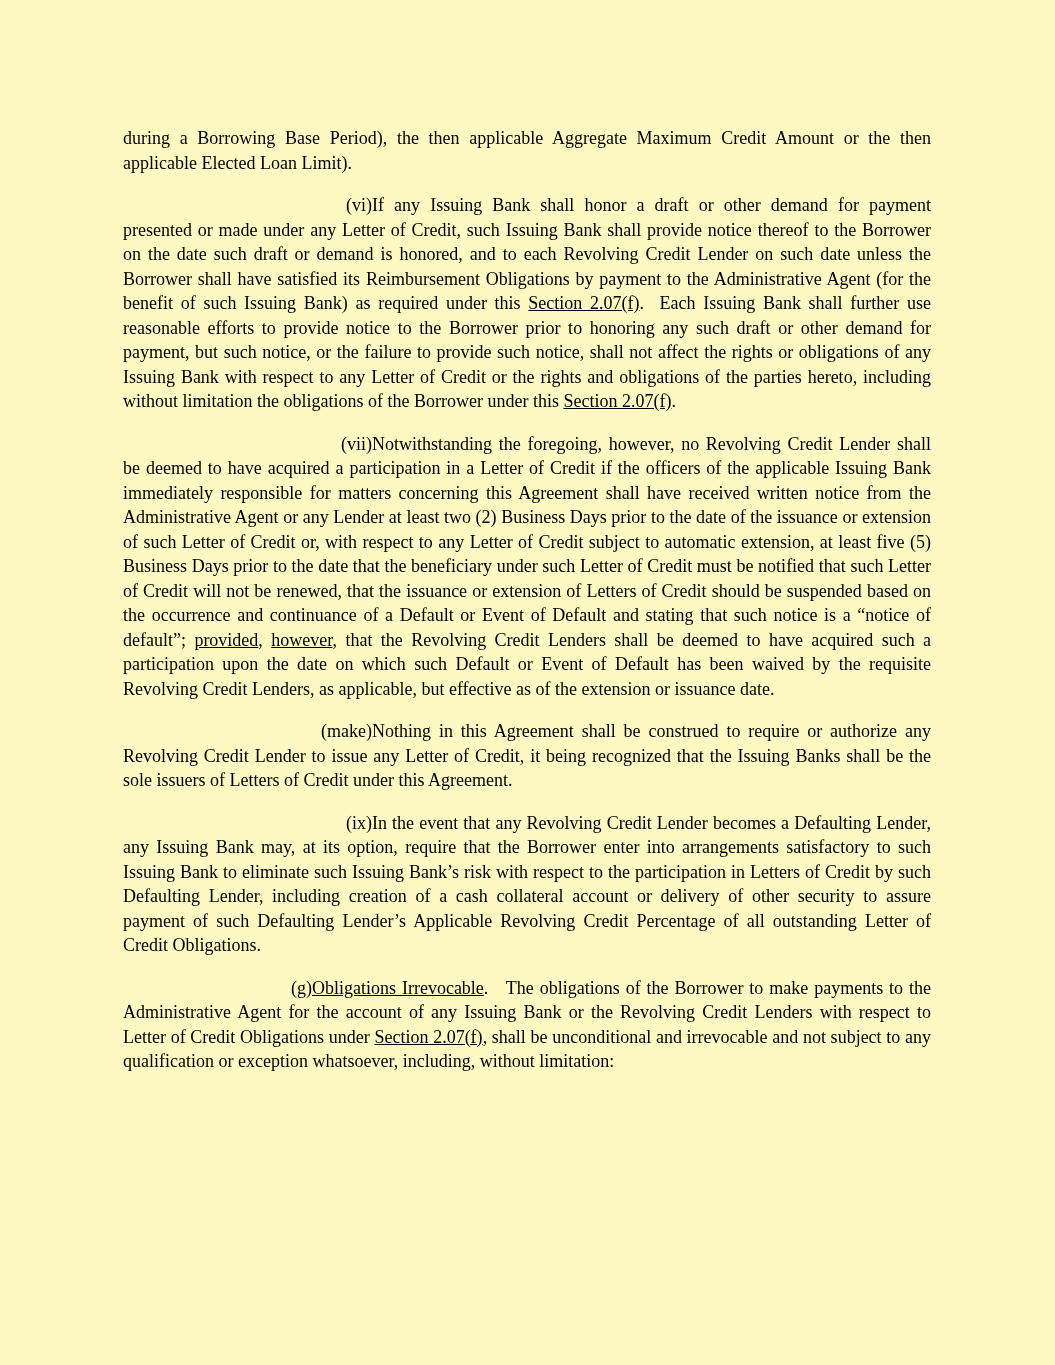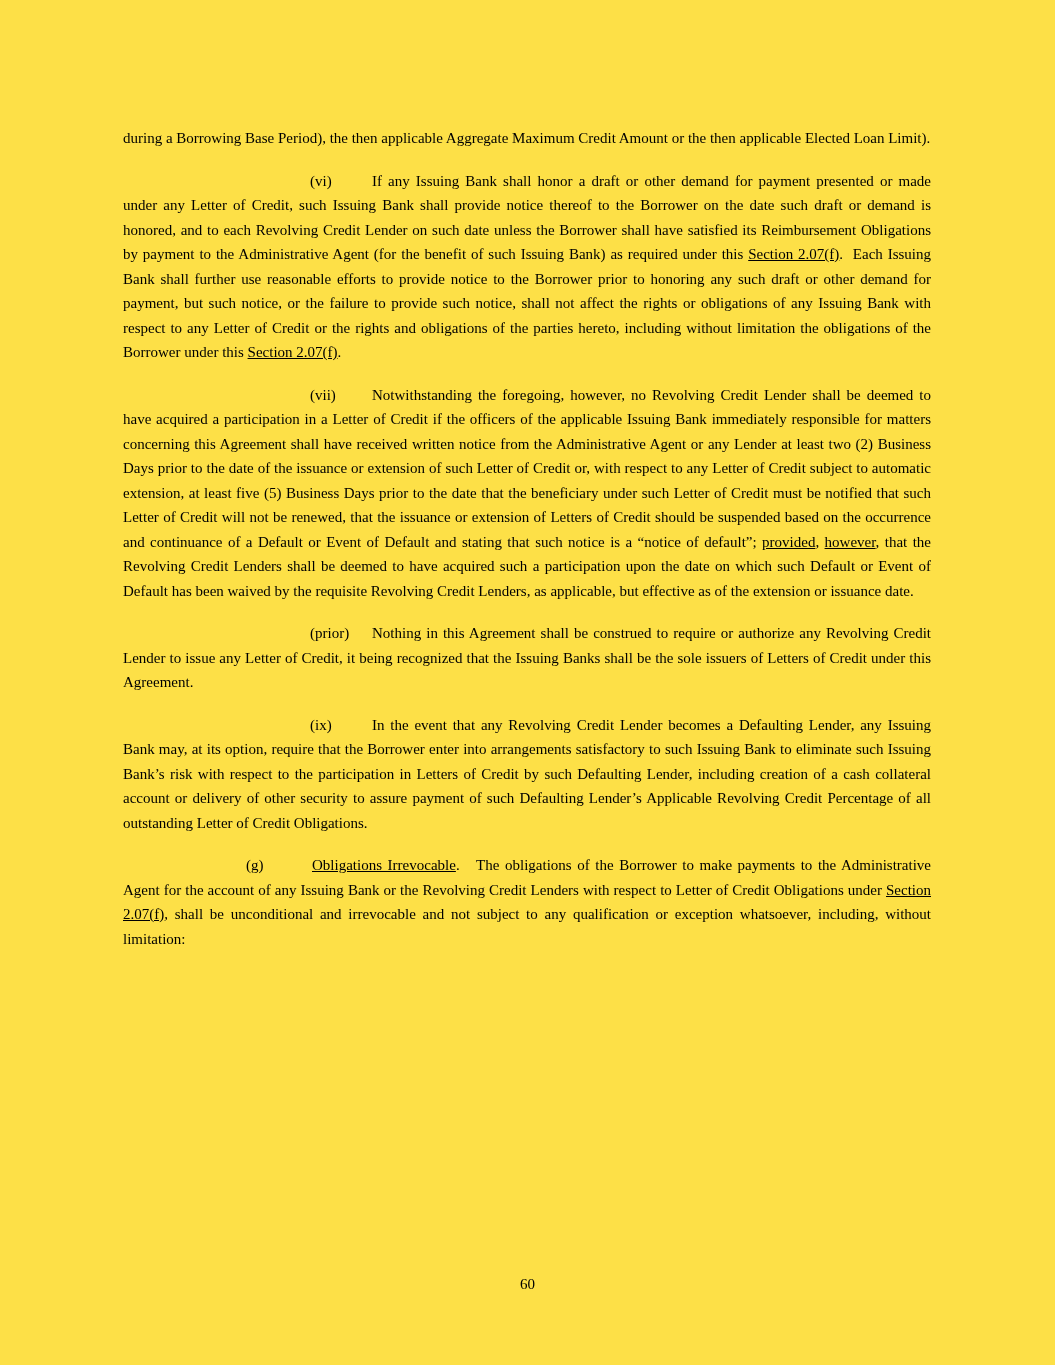--- a/index.html
+++ b/index.html
@@ -4,42 +4,42 @@
 <style>
   html, body {
     margin: 0;
     padding: 0;
     background: #ffffff;
   }
   .page {
     position: relative;
     width: 1055px;
     height: 1365px;
-    background: #fde047;
+    background: #fef9c3;
     color: #000000;
     font-family: "Liberation Serif", serif;
-    font-size: 15px;
+    font-size: 18px;
     line-height: 24.5px;
     overflow: hidden;
   }
   .content {
     position: absolute;
     left: 123px;
     top: 126px;
     width: 808px;
   }
   .para {
     margin: 0 0 18px 0;
     text-align: justify;
   }
   .para:last-child { margin-bottom: 4px; }
   .para-label {
     display: inline-block;
     box-sizing: border-box;
-    text-align: left;
+    text-align: right;
   }
   
   .para.clause .para-label {
     width: 249px;
     padding-left: 187px;
   }
   
   .para.section .para-label {
     width: 189px;
     padding-left: 123px;
@@ -54,18 +54,17 @@
   }
 </style>
 </head>
 <body>
 
 <div class="page">
   <div class="content">
       <p class="para continuation"><span>during a Borrowing Base Period), the then applicable Aggregate Maximum Credit Amount or the then applicable Elected Loan Limit).</span></p>
       <p class="para clause"><span class="para-label">(vi)</span><span>If any Issuing Bank shall honor a draft or other demand for payment presented or made under any Letter of Credit, such Issuing Bank shall provide notice thereof to the Borrower on the date such draft or demand is honored, and to each Revolving Credit Lender on such date unless the Borrower shall have satisfied its Reimbursement Obligations by payment to the Administrative Agent (for the benefit of such Issuing Bank) as required under this </span><span class="u">Section 2.07(f)</span><span>.&nbsp; Each Issuing Bank shall further use reasonable efforts to provide notice to the Borrower prior to honoring any such draft or other demand for payment, but such notice, or the failure to provide such notice, shall not affect the rights or obligations of any Issuing Bank with respect to any Letter of Credit or the rights and obligations of the parties hereto, including without limitation the obligations of the Borrower under this </span><span class="u">Section 2.07(f)</span><span>.</span></p>
       <p class="para clause"><span class="para-label">(vii)</span><span>Notwithstanding the foregoing, however, no Revolving Credit Lender shall be deemed to have acquired a participation in a Letter of Credit if the officers of the applicable Issuing Bank immediately responsible for matters concerning this Agreement shall have received written notice from the Administrative Agent or any Lender at least two (2) Business Days prior to the date of the issuance or extension of such Letter of Credit or, with respect to any Letter of Credit subject to automatic extension, at least five (5) Business Days prior to the date that the beneficiary under such Letter of Credit must be notified that such Letter of Credit will not be renewed, that the issuance or extension of Letters of Credit should be suspended based on the occurrence and continuance of a Default or Event of Default and stating that such notice is a “notice of default”; </span><span class="u">provided</span><span>, </span><span class="u">however</span><span>, that the Revolving Credit Lenders shall be deemed to have acquired such a participation upon the date on which such Default or Event of Default has been waived by the requisite Revolving Credit Lenders, as applicable, but effective as of the extension or issuance date.</span></p>
-      <p class="para clause"><span class="para-label">(prior)</span><span>Nothing in this Agreement shall be construed to require or authorize any Revolving Credit Lender to issue any Letter of Credit, it being recognized that the Issuing Banks shall be the sole issuers of Letters of Credit under this Agreement.</span></p>
+      <p class="para clause"><span class="para-label">(make)</span><span>Nothing in this Agreement shall be construed to require or authorize any Revolving Credit Lender to issue any Letter of Credit, it being recognized that the Issuing Banks shall be the sole issuers of Letters of Credit under this Agreement.</span></p>
       <p class="para clause"><span class="para-label">(ix)</span><span>In the event that any Revolving Credit Lender becomes a Defaulting Lender, any Issuing Bank may, at its option, require that the Borrower enter into arrangements satisfactory to such Issuing Bank to eliminate such Issuing Bank’s risk with respect to the participation in Letters of Credit by such Defaulting Lender, including creation of a cash collateral account or delivery of other security to assure payment of such Defaulting Lender’s Applicable Revolving Credit Percentage of all outstanding Letter of Credit Obligations.</span></p>
       <p class="para section"><span class="para-label">(g)</span><span class="u">Obligations Irrevocable</span><span>.&nbsp;&nbsp; The obligations of the Borrower to make payments to the Administrative Agent for the account of any Issuing Bank or the Revolving Credit Lenders with respect to Letter of Credit Obligations under </span><span class="u">Section 2.07(f)</span><span>, shall be unconditional and irrevocable and not subject to any qualification or exception whatsoever, including, without limitation:</span></p>
     </div>
-  <div class="page-number">60</div>
 </div>
 
 </body></html>

